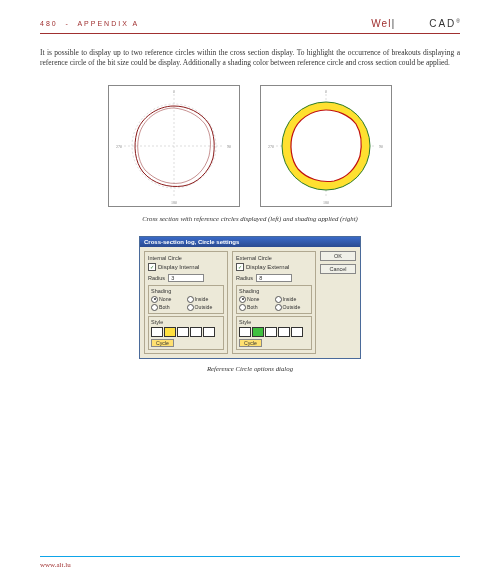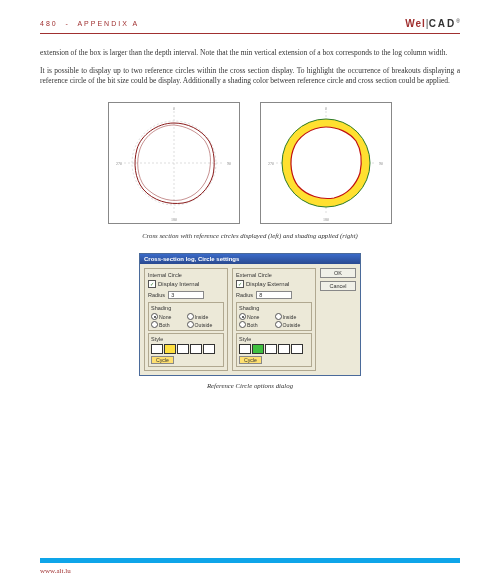--- a/index.html
+++ b/index.html
@@ -29,23 +29,23 @@
   .header-left {
     color: #a03030;
     font-size: 7px;
     letter-spacing: 2px;
     font-family: Arial, sans-serif;
   }
   .logo {
     font-size: 10px;
     font-family: Arial, sans-serif;
   }
-  .logo .wel { color: #a03030; font-weight: bold; letter-spacing: 1px; }
+  .logo .wel { color: #a03030; font-weight: normal; letter-spacing: 1px; }
   .logo .bar { color: #888; font-weight: bold; }
-  .logo .cad { color: #333; font-weight: bold; letter-spacing: 2px; }
+  .logo .cad { color: #333; font-weight: normal; letter-spacing: 2px; padding-left: 35px; }
   .logo .r { font-size: 5px; vertical-align: super; }
   .body-text {
     font-size: 7.5px;
     line-height: 1.35;
     margin-bottom: 6px;
     text-align: justify;
   }
   .bold-head {
     font-weight: bold;
     font-size: 7.5px;
@@ -145,24 +145,24 @@
   }
   .radio-item { display: flex; align-items: center; gap: 1px; }
   .radio { width: 5px; height: 5px; border: 1px solid #555; border-radius: 50%; background: #fff; display:inline-flex; align-items:center; justify-content:center;}
   .radio.sel::after{content:"";width:2px;height:2px;background:#333;border-radius:50%;}
   .style-box { border: 1px solid #b0a890; padding: 2px; }
   .swatches { display: flex; gap: 1px; margin: 2px 0; }
   .swatch { width: 10px; height: 8px; border: 1px solid #333; }
   .cycle-btn { background: #ffe070; border: 1px solid #888; padding: 0 4px; font-size: 5.2px; display: inline-block; }
   .footer {
     position: absolute;
-    bottom: 4px;
+    bottom: 10px;
     left: 40px;
     right: 40px;
-    border-top: 5px solid #0ea5e9;
+    border-top: 1px solid #0ea5e9;
     padding-top: 4px;
     font-size: 7px;
     color: #a03030;
     margin-top: 8px;
   }
   .tick-label { font-size: 4px; fill: #888; }
 </style>
 </head>
 <body>
 
@@ -171,21 +171,20 @@
     <div class="header-left">
       <span>480</span>
       &nbsp;-&nbsp;
       <span>APPENDIX A</span>
     </div>
     <div class="logo">
       <span class="wel">Wel</span><span class="bar">|</span><span class="cad">CAD</span><span class="r">®</span>
     </div>
   </div>
 
-  <p class="body-text">extension of the box is larger than the depth interval. Note that the min vertical extension of a box corresponds to the log column width.</p>
   <p class="body-text">It is possible to display up to two reference circles within the cross section display. To highlight the occurrence of breakouts displaying a reference circle of the bit size could be display. Additionally a shading color between reference circle and cross section could be applied.</p>
 
   <div class="figure-row">
     <div class="figure-box">
       <svg width="130" height="120" viewBox="0 0 130 120">
         <line x1="65" y1="8" x2="65" y2="112" stroke="#bbb" stroke-width="0.5" stroke-dasharray="2 2"></line>
         <line x1="15" y1="60" x2="115" y2="60" stroke="#bbb" stroke-width="0.5" stroke-dasharray="2 2"></line>
         <circle cx="65" cy="60" r="42" fill="none" stroke="#bbb" stroke-width="0.5" stroke-dasharray="2 2"></circle>
         <path d="M 65 20 C 78 20 92 26 100 38 C 106 48 106 62 104 72 C 100 86 88 98 74 100 C 60 102 44 98 34 86 C 26 76 24 60 28 46 C 32 32 48 20 65 20 Z" fill="none" stroke="#8a1a1a" stroke-width="1"></path>
         <path d="M 65 22 C 76 23 88 28 96 38 C 103 49 102 60 100 70 C 96 84 86 94 72 97 C 58 99 46 94 36 84 C 28 74 27 58 31 46 C 36 32 50 22 65 22 Z" fill="none" stroke="#8a1a1a" stroke-width="0.8" opacity="0.6"></path>

